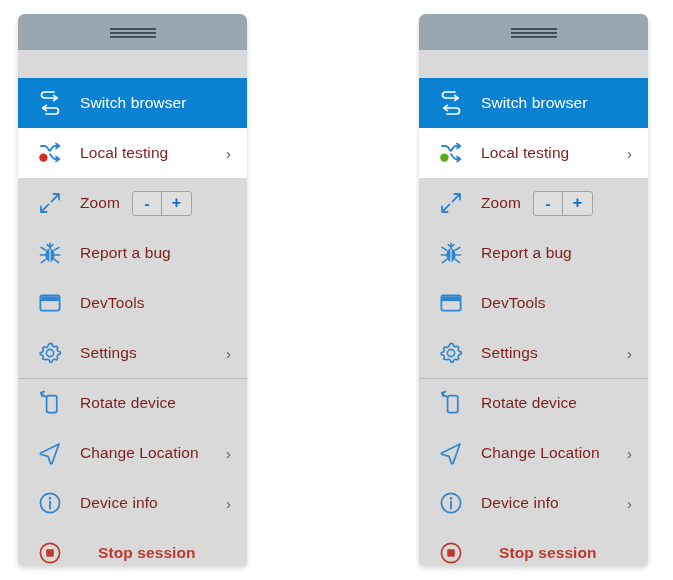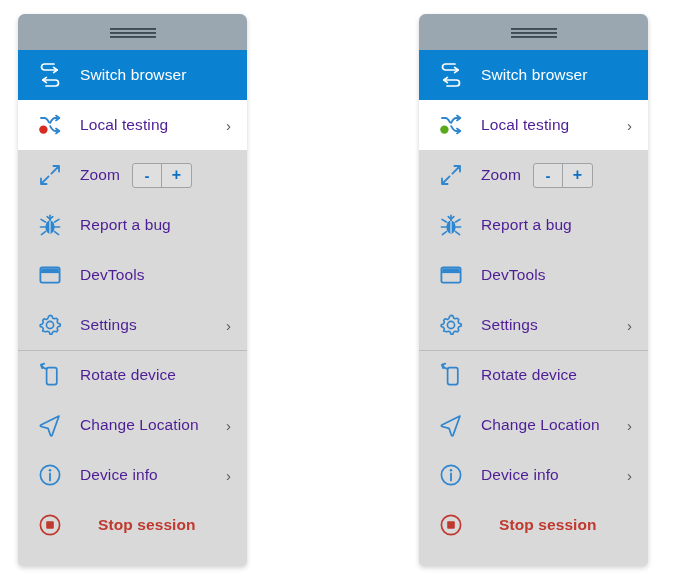--- a/index.html
+++ b/index.html
@@ -25,20 +25,21 @@
   .panel {
     position: relative;
     width: 229px;
     height: 552px;
     background: #d9d9d9;
     border-radius: 7px 7px 5px 5px;
     box-shadow: 0 2px 5px rgba(0,0,0,0.18);
     overflow: hidden;
     display: flex;
     flex-direction: column;
+    gap: 28px;
   }
 
   
   .titlebar {
     height: 36px;
     background: #9aa7b1;
     display: flex;
     align-items: center;
     justify-content: center;
     flex: 0 0 auto;
@@ -61,21 +62,21 @@
     width: 28px;
     height: 28px;
     display: flex;
     align-items: center;
     justify-content: center;
     margin-right: 16px;
   }
   .row .label {
     flex: 1 1 auto;
     font-size: 15.5px;
-    color: #4c1d95;
+    color: #7f1d1d;
     letter-spacing: .1px;
     white-space: nowrap;
   }
   .row .chev {
     flex: 0 0 auto;
     color: #55595d;
     font-size: 15px;
     line-height: 1;
     padding-right: 2px;
   }

